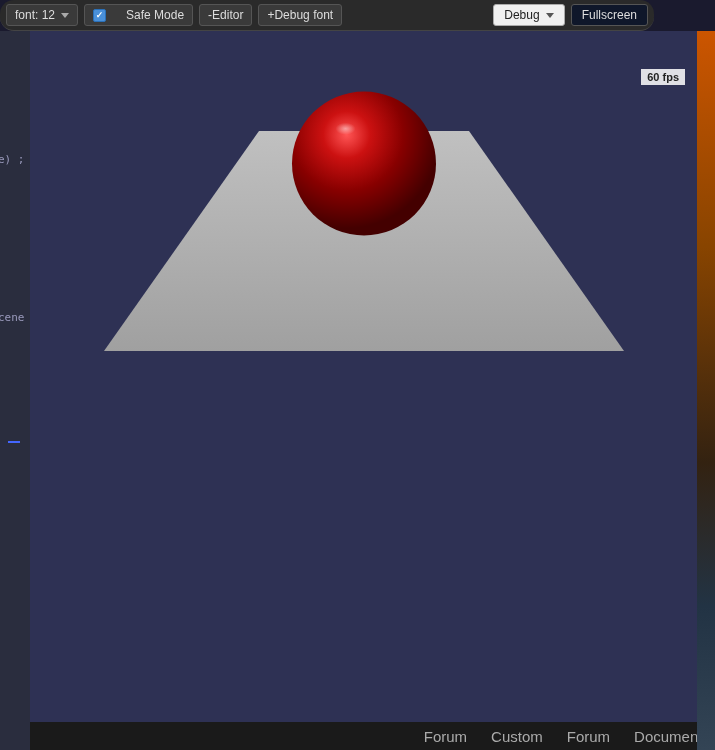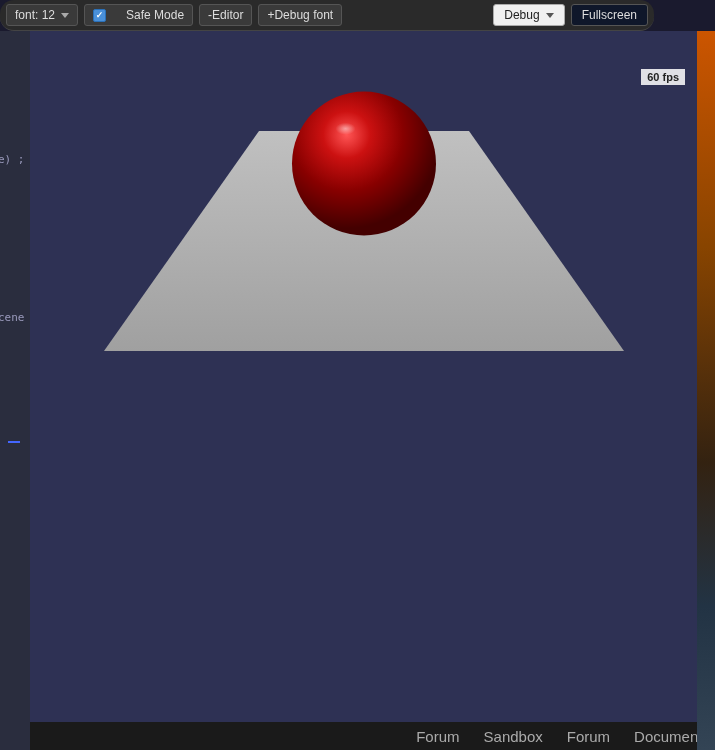--- a/index.html
+++ b/index.html
@@ -325,21 +325,21 @@
         </svg>
       </div>
 
     </div>
 
     <div id="bottom-bar">
       <a class="bottom-link">
         <span>Forum</span>
       </a>
       <a class="bottom-link">
-        <span>Sandbox</span>
+        <span>Custom</span>
       </a>
       <a class="bottom-link">
         <span>Forum</span>
       </a>
       <a class="bottom-link">
         <span>Documentation</span>
       </a>
     </div>
 
   </div>

